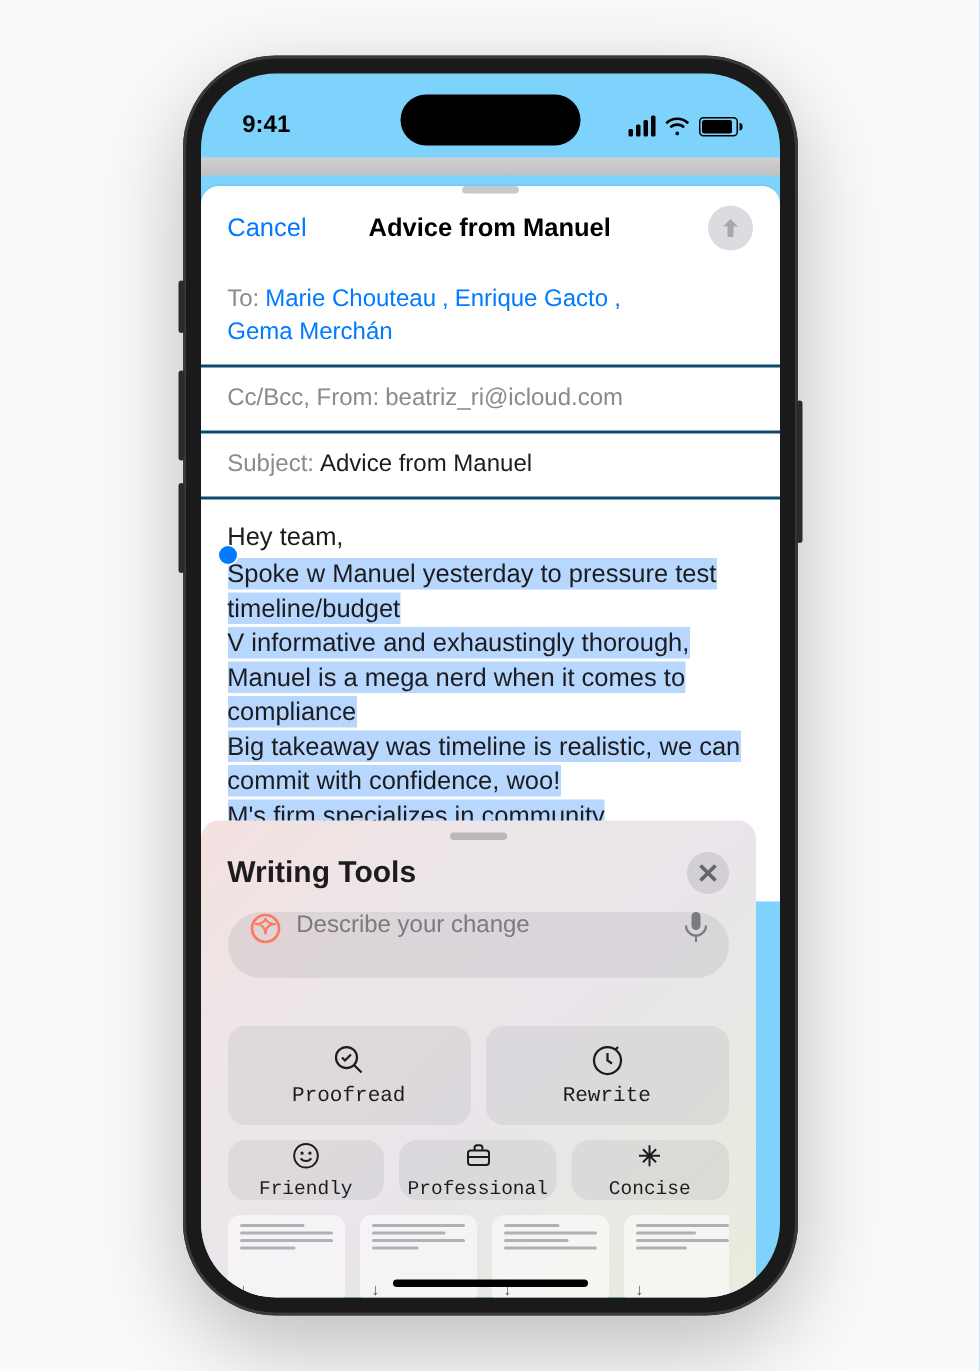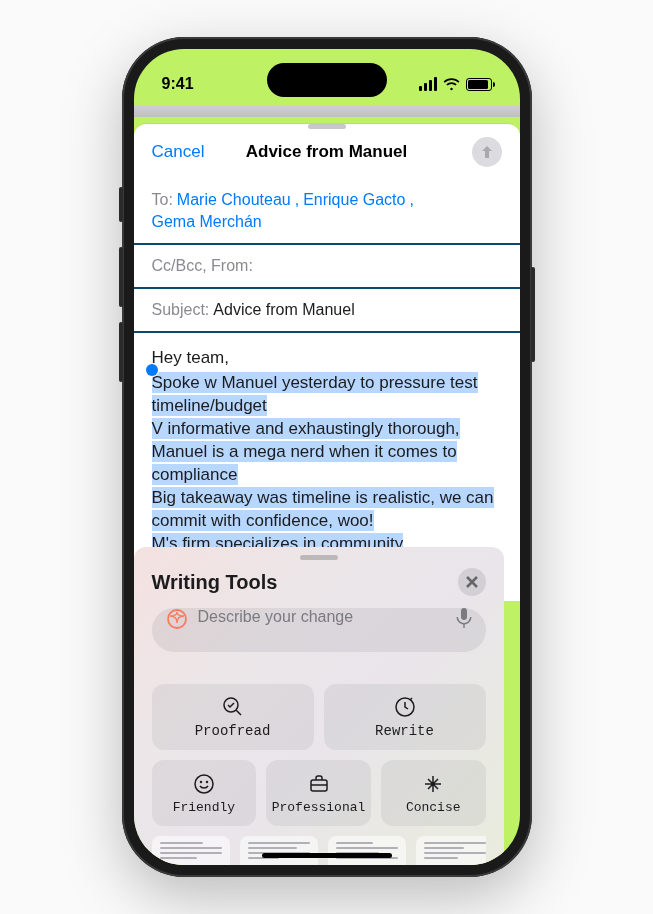--- a/index.html
+++ b/index.html
@@ -22,21 +22,21 @@
     box-shadow: 0 20px 60px rgba(0,0,0,0.25), inset 0 0 0 2px #3a3a3a;
   }
   .side-btn { position:absolute; background:#2a2a2a; border-radius:3px; }
   .sb-left1 { left:-3px; top:150px; width:4px; height:35px; }
   .sb-left2 { left:-3px; top:210px; width:4px; height:60px; }
   .sb-left3 { left:-3px; top:285px; width:4px; height:60px; }
   .sb-right { right:-3px; top:230px; width:4px; height:95px; }
   .screen {
     width: 100%;
     height: 100%;
-    background: #bef264;
+    background: #7dd3fc;
     border-radius: 50px;
     overflow: hidden;
     position: relative;
   }
   .dynamic-island {
     position: absolute;
     top: 14px;
     left: 50%;
     transform: translateX(-50%);
     width: 120px;
@@ -151,21 +151,21 @@
     flex:1;
     background:rgba(120,120,128,0.12);
     border-radius:12px;
     height:66px;
     display:flex; flex-direction:column; align-items:center; justify-content:center;
     gap:4px;
     color:#1c1c1e;
     font-size:14px;
     font-family:Liberation Mono, monospace;
   }
-  .tool-btn.small { height:66px; font-size:13px; }
+  .tool-btn.small { height:40px; font-size:13px; }
   .tool-btn svg { width:24px; height:24px; fill:none; stroke:#1c1c1e; stroke-width:1.5; }
 
   .fmt-row { display:flex; gap:10px; overflow:hidden; margin-top:6px; }
   .fmt-card {
     width:78px; height:60px; flex-shrink:0;
     background:rgba(255,255,255,0.55);
     border-radius:8px;
     padding:6px 8px;
     display:flex; flex-direction:column; gap:3px;
     position:relative;
@@ -223,20 +223,21 @@
         <span class="field-label">To:</span>
         <span class="recip">Marie Chouteau</span>
           <span class="recip">,</span>
         <span class="recip">Enrique Gacto</span>
           <span class="recip">,</span>
         <span class="recip">Gema Merchán</span>
       </div>
 
       <div class="field cc-row">
         <span class="field-label">Cc/Bcc, From:</span>
+        <span class="from-val">beatriz_ri@icloud.com</span>
       </div>
 
       <div class="field">
         <span class="field-label">Subject:</span>
         <span class="field-val">Advice from Manuel</span>
       </div>
 
       <div class="body-area">
         <div class="greeting">Hey team,</div>
         <div class="sel-wrap">

